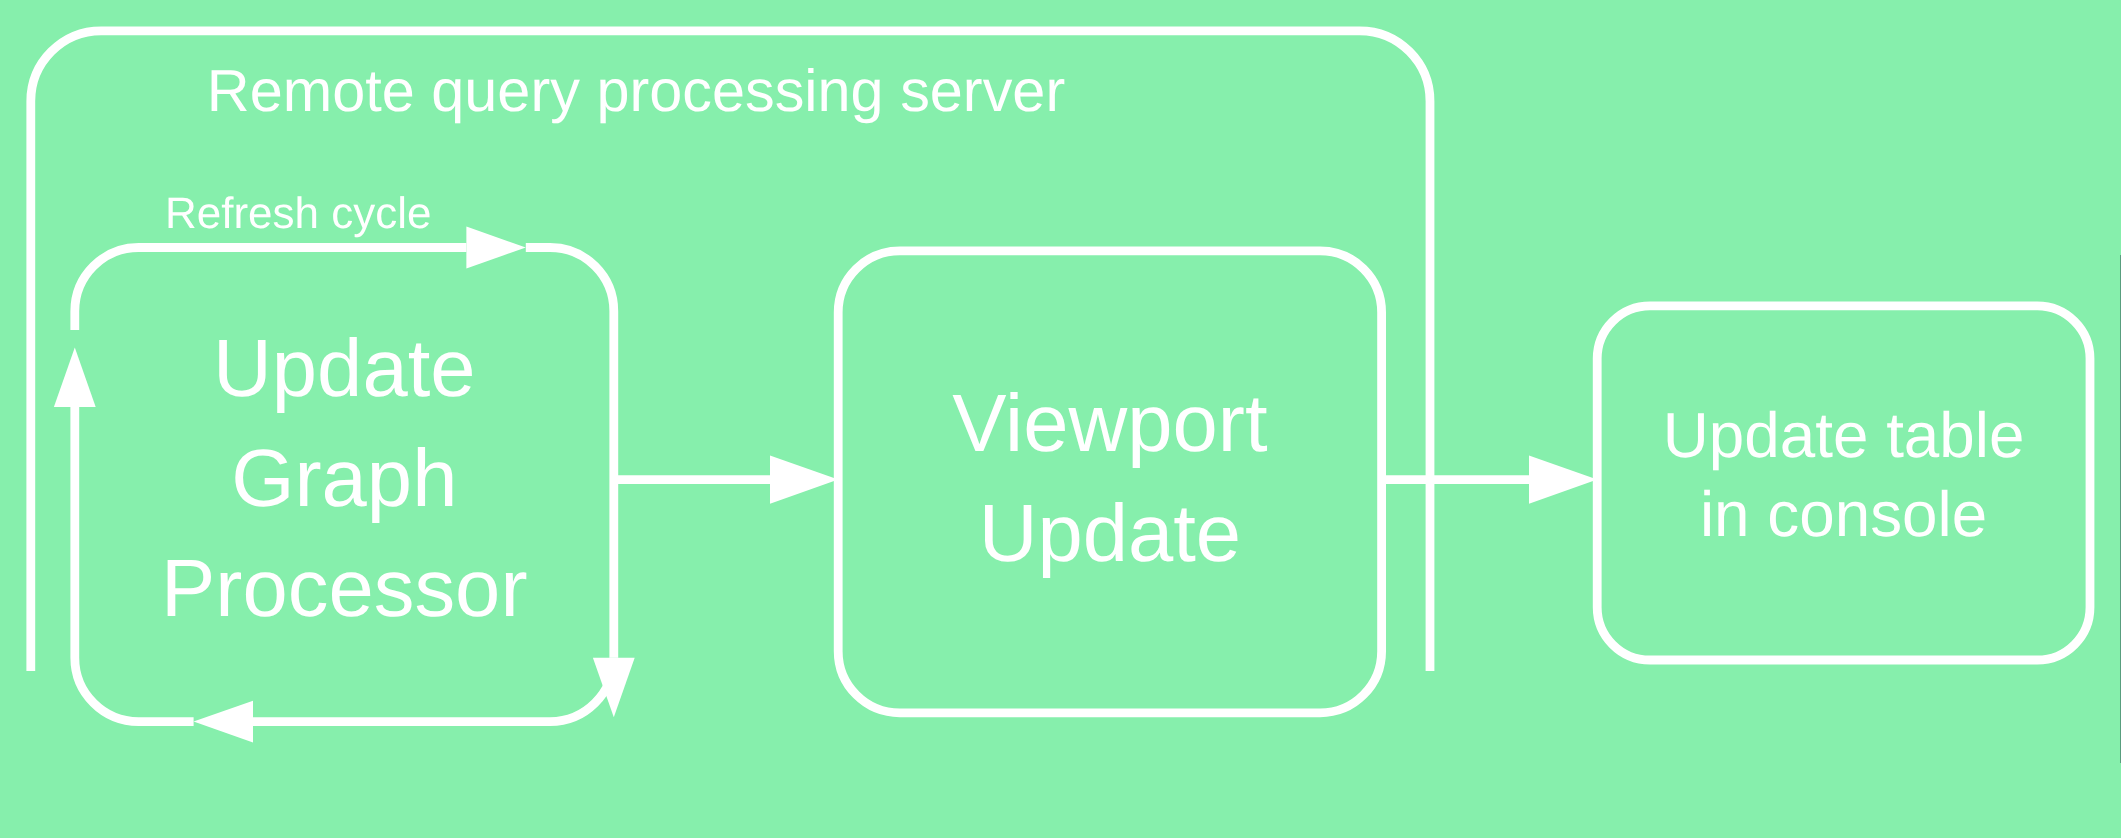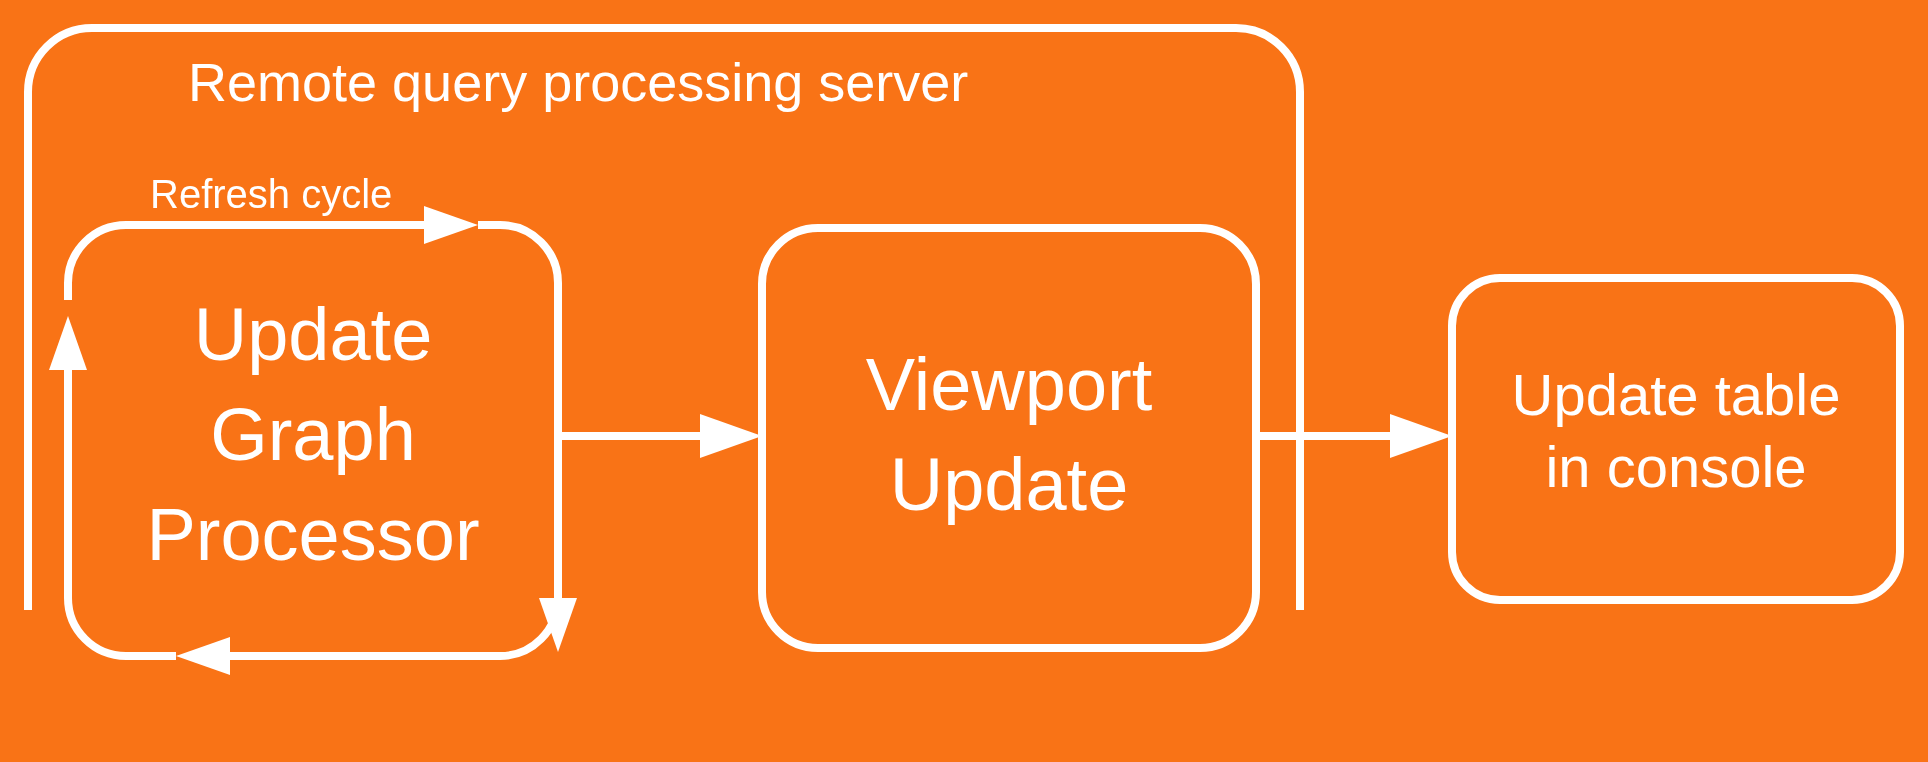--- a/index.html
+++ b/index.html
@@ -4,21 +4,21 @@
 <style>
   html, body {
     margin: 0;
     padding: 0;
     background: #05052a;
   }
   #stage {
     position: relative;
     width: 1928px;
     height: 762px;
-    background: #f97316;
+    background: #86efac;
     overflow: hidden;
     font-family: "Liberation Sans", sans-serif;
   }
   #diagram {
     position: absolute;
     inset: 0;
     width: 1928px;
     height: 762px;
     display: block;
   }

